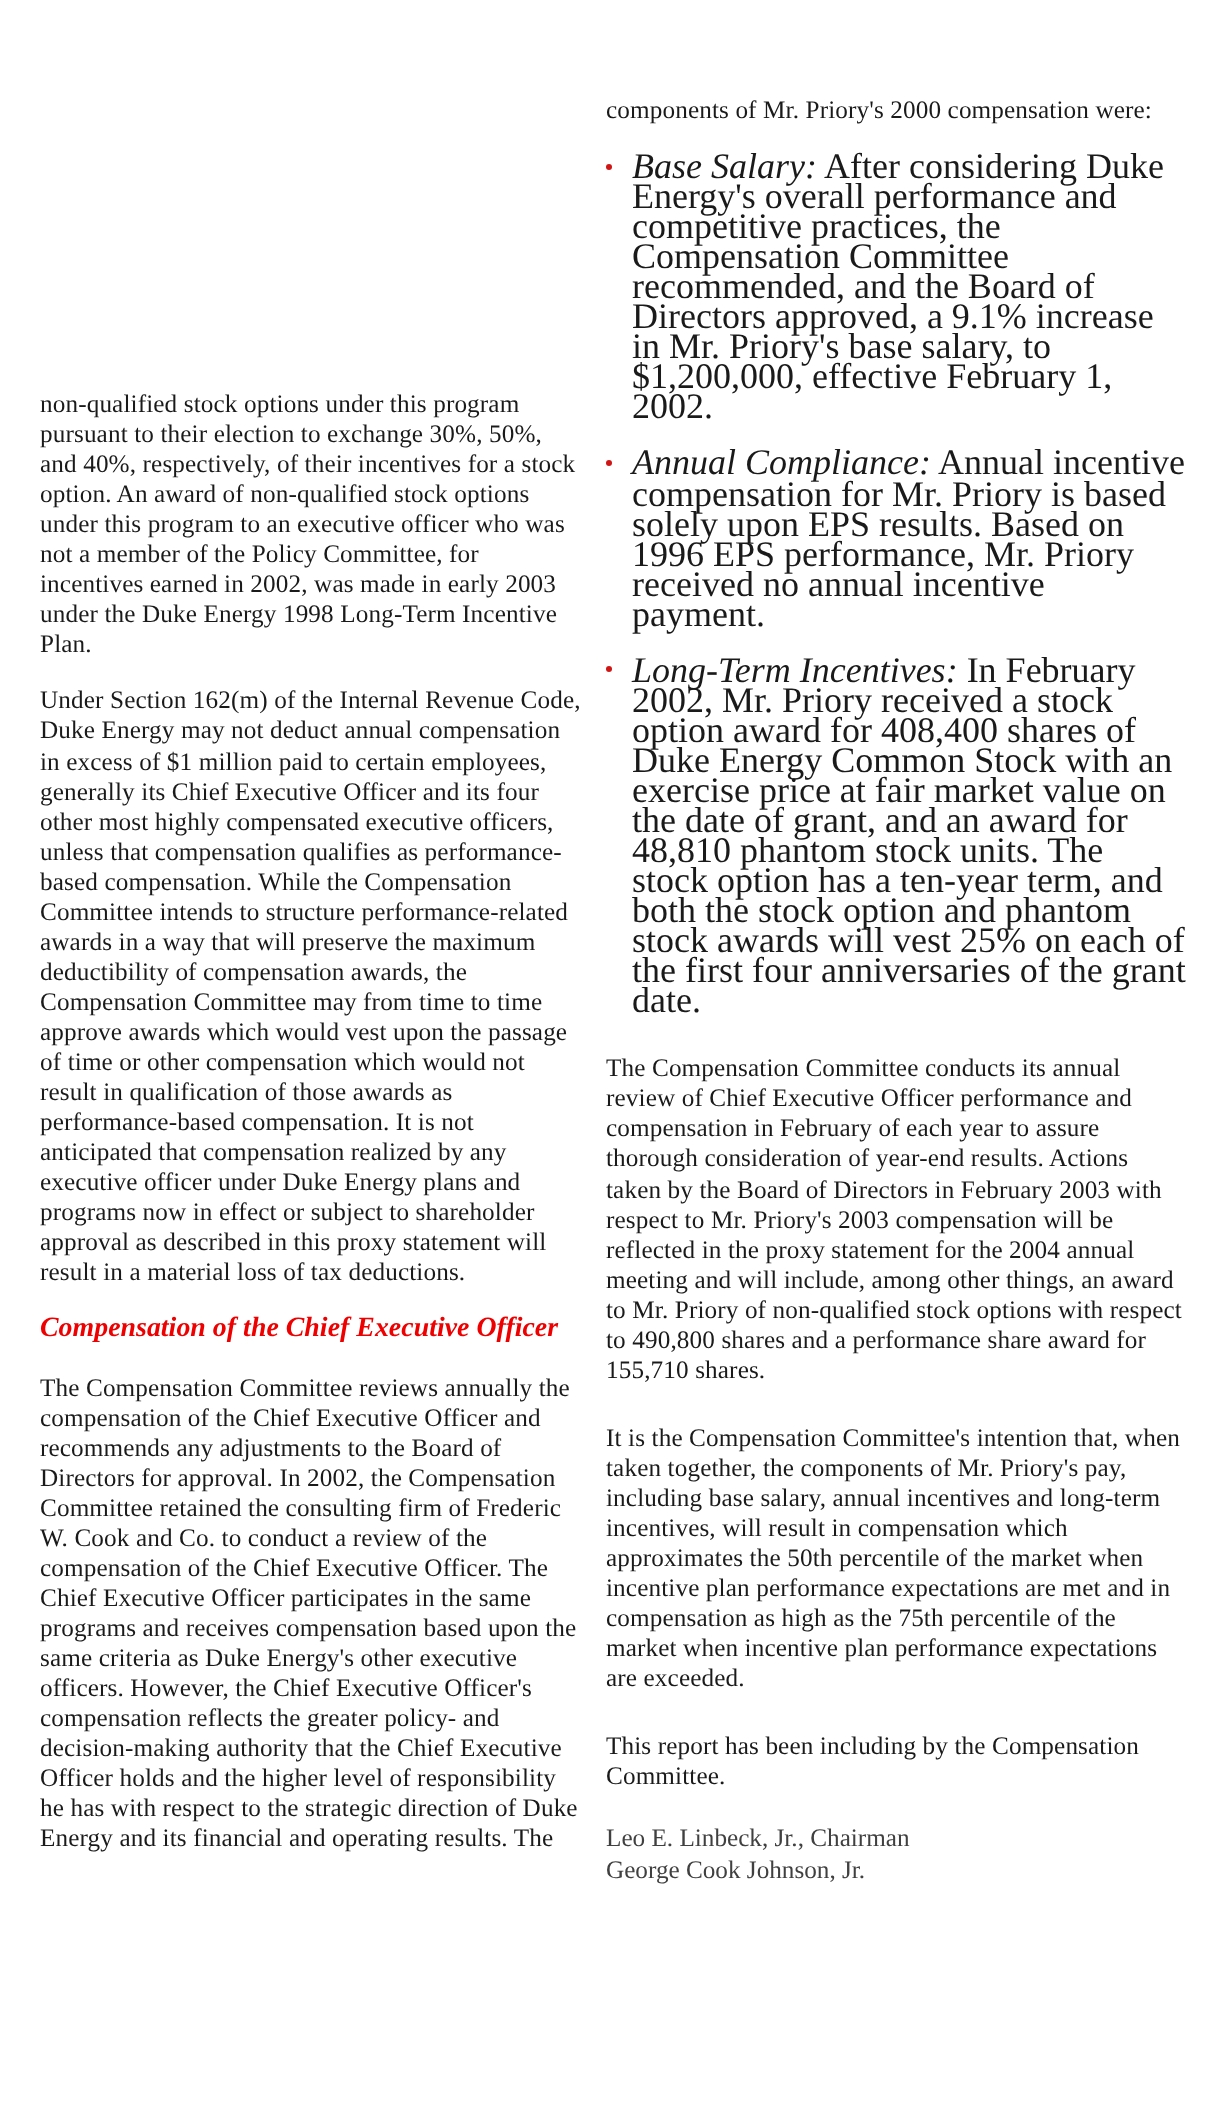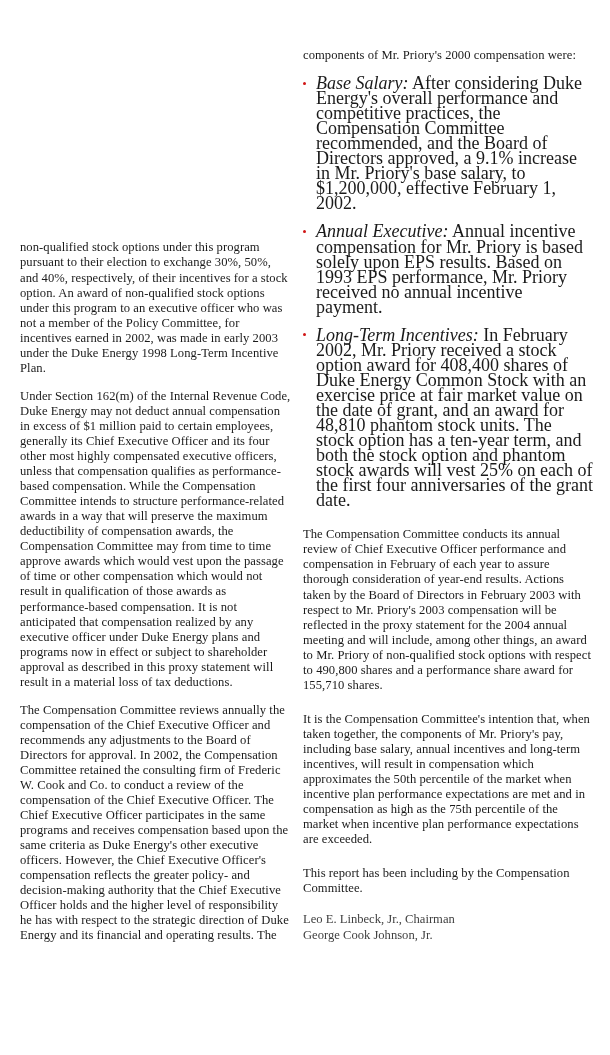--- a/index.html
+++ b/index.html
@@ -44,21 +44,21 @@
   }
   p.body-text {
     margin: 0 0 13px 0;
     font-size: 12.6px;
     line-height: 15.05px;
     text-align: left;
     color: #1a1a1a;
     letter-spacing: 0.005em;
   }
   p.body-text.tight {
-    margin-bottom: 0;
+    margin-bottom: 16px;
   }
   h2.section-heading {
     margin: 8px 0 13px 0;
     font-size: 13.9px;
     line-height: 16.4px;
     font-weight: bold;
     font-style: italic;
     color: #ee0000;
     letter-spacing: 0.002em;
   }
@@ -110,39 +110,40 @@
 <div class="page">
   <div class="columns">
 
     <div class="col col-left">
 
       <p class="body-text">non-qualified stock options under this program pursuant to their election to exchange 30%, 50%, and 40%, respectively, of their incentives for a stock option. An award of non-qualified stock options under this program to an executive officer who was not a member of the Policy Committee, for incentives earned in 2002, was made in early 2003 under the Duke Energy 1998 Long-Term Incentive Plan.</p>
 
 
       <p class="body-text">Under Section 162(m) of the Internal Revenue Code, Duke Energy may not deduct annual compensation in excess of $1 million paid to certain employees, generally its Chief Executive Officer and its four other most highly compensated executive officers, unless that compensation qualifies as performance-based compensation. While the Compensation Committee intends to structure performance-related awards in a way that will preserve the maximum deductibility of compensation awards, the Compensation Committee may from time to time approve awards which would vest upon the passage of time or other compensation which would not result in qualification of those awards as performance-based compensation. It is not anticipated that compensation realized by any executive officer under Duke Energy plans and programs now in effect or subject to shareholder approval as described in this proxy statement will result in a material loss of tax deductions.</p>
 
+      <h2 class="section-heading">Compensation of the Chief Executive Officer</h2>
 
       <p class="body-text tight">The Compensation Committee reviews annually the compensation of the Chief Executive Officer and recommends any adjustments to the Board of Directors for approval. In 2002, the Compensation Committee retained the consulting firm of Frederic W. Cook and Co. to conduct a review of the compensation of the Chief Executive Officer. The Chief Executive Officer participates in the same programs and receives compensation based upon the same criteria as Duke Energy's other executive officers. However, the Chief Executive Officer's compensation reflects the greater policy- and decision-making authority that the Chief Executive Officer holds and the higher level of responsibility he has with respect to the strategic direction of Duke Energy and its financial and operating results. The</p>
 
     </div>
 
     <div class="col col-right">
 
       <p class="body-text">components of Mr. Priory's 2000 compensation were:</p>
 
       <ul class="bullet-list">
 
         <li>
           <span class="bullet-dot"></span>
           <span class="lead-in">Base Salary:</span><span> After considering Duke Energy's overall performance and competitive practices, the Compensation Committee recommended, and the Board of Directors approved, a 9.1% increase in Mr. Priory's base salary, to $1,200,000, effective February 1, 2002.</span>
         </li>
 
         <li>
           <span class="bullet-dot"></span>
-          <span class="lead-in">Annual Executive:</span><span> Annual incentive compensation for Mr. Priory is based solely upon EPS results. Based on 1993 EPS performance, Mr. Priory received no annual incentive payment.</span>
+          <span class="lead-in">Annual Compliance:</span><span> Annual incentive compensation for Mr. Priory is based solely upon EPS results. Based on 1996 EPS performance, Mr. Priory received no annual incentive payment.</span>
         </li>
 
         <li>
           <span class="bullet-dot"></span>
           <span class="lead-in">Long-Term Incentives:</span><span> In February 2002, Mr. Priory received a stock option award for 408,400 shares of Duke Energy Common Stock with an exercise price at fair market value on the date of grant, and an award for 48,810 phantom stock units. The stock option has a ten-year term, and both the stock option and phantom stock awards will vest 25% on each of the first four anniversaries of the grant date.</span>
         </li>
 
       </ul>
 
       <div class="spacer-gap"></div>

